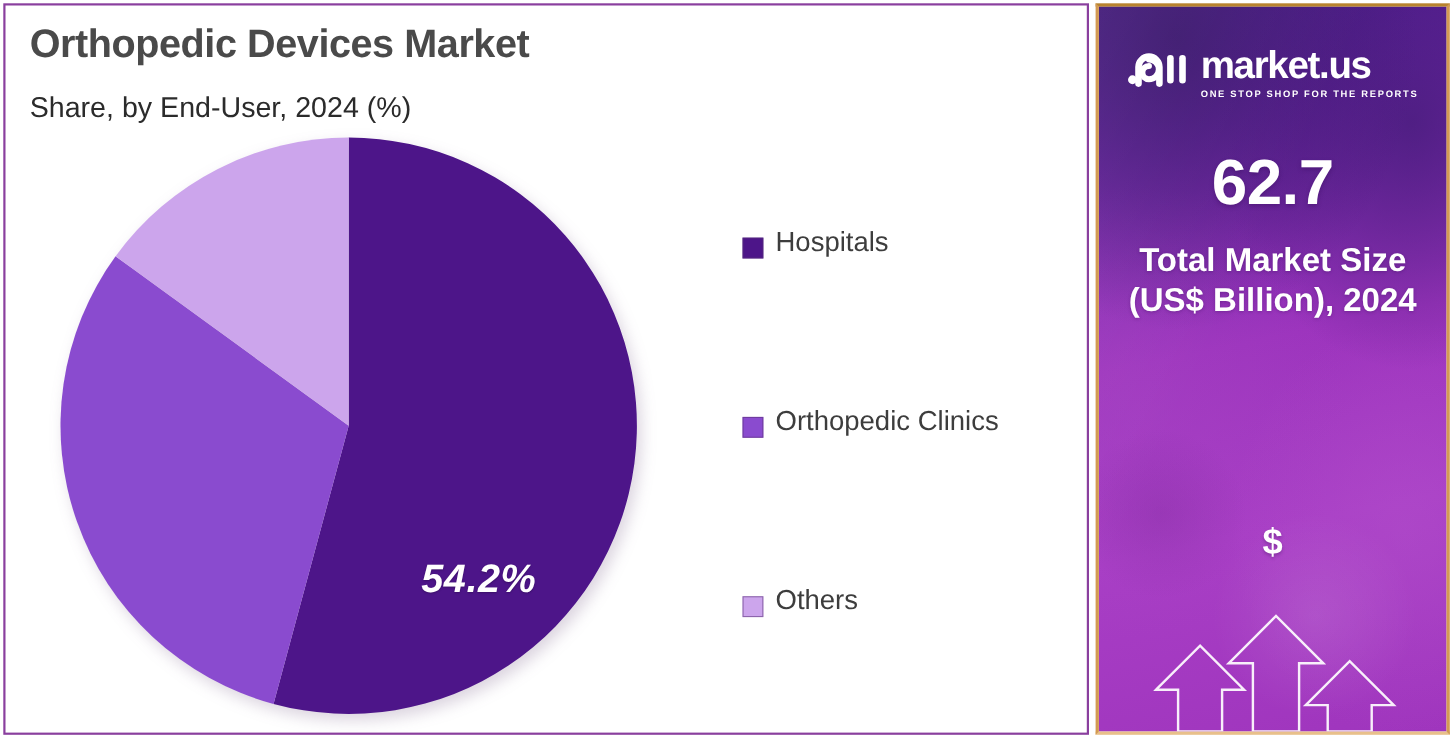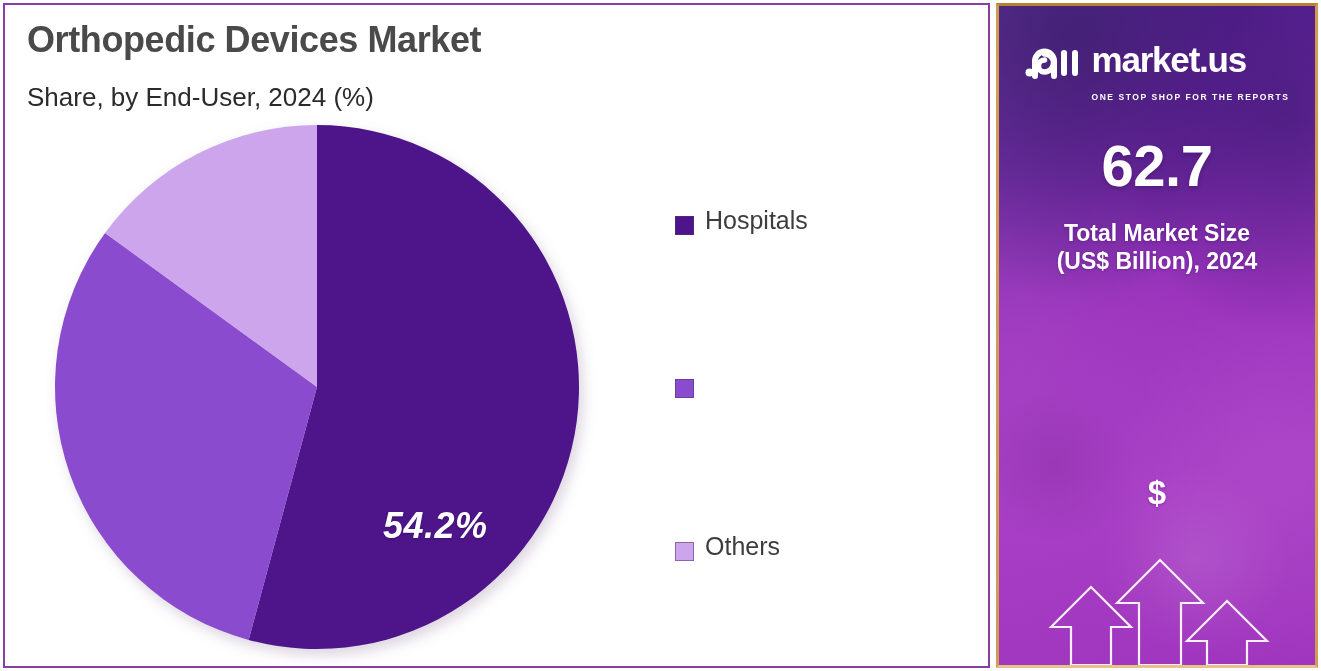--- a/index.html
+++ b/index.html
@@ -126,34 +126,34 @@
     display:flex; align-items:flex-start; justify-content:center;
   }
   #logo-mark { margin-right:9px; }
   #logo-text-block { display:flex; flex-direction:column; }
   #logo-word {
     font-size:35px; font-weight:bold; color:#ffffff;
     letter-spacing:-1.2px; line-height:1;
   }
   #logo-tagline {
     font-size:8.5px; color:#ffffff; font-weight:bold;
-    letter-spacing:1.55px; margin-top:15px; white-space:nowrap;
+    letter-spacing:1.55px; margin-top:3px; white-space:nowrap;
   }
 
   .stat-big {
     position:absolute; left:0; right:0;
     text-align:center;
     font-size:58px; font-weight:bold; color:#ffffff;
     letter-spacing:-0.5px;
     text-shadow:0 2px 4px rgba(50,10,80,0.35);
   }
   .stat-cap {
     position:absolute; left:0; right:0;
     text-align:center;
-    font-size:23px; font-weight:bold; color:#ffffff;
+    font-size:30px; font-weight:bold; color:#ffffff;
     line-height:1.22;
     text-shadow:0 1px 3px rgba(50,10,80,0.3);
   }
 
   #market-size-value { top:126px; }
   #market-size-caption { top:213px; }
   #cagr-value { top:300px; }
   #cagr-caption { top:385px; }
 
   #dollar-glyph {
@@ -190,20 +190,21 @@
 
     <div id="legend">
 
       <div class="legend-item">
         <span class="legend-swatch" style="background: rgb(77, 21, 137);"></span>
         <span class="legend-label">Hospitals</span>
       </div>
 
       <div class="legend-item">
         <span class="legend-swatch" style="background: rgb(138, 75, 207);"></span>
+        <span class="legend-label">Orthopedic Clinics</span>
       </div>
 
       <div class="legend-item">
         <span class="legend-swatch" style="background: rgb(204, 165, 236);"></span>
         <span class="legend-label">Others</span>
       </div>
 
     </div>
   </div>
 

